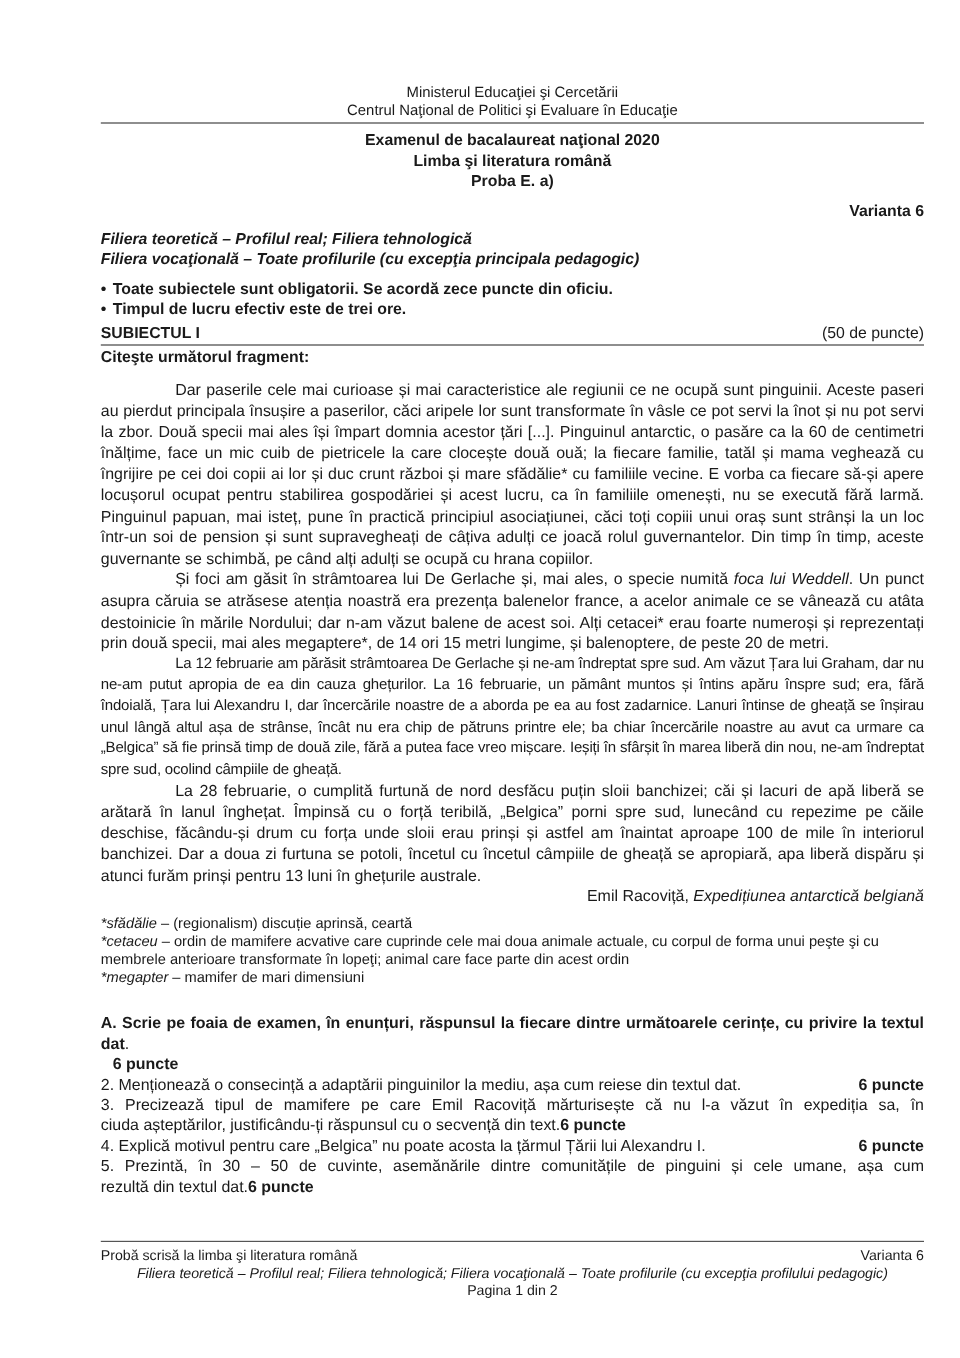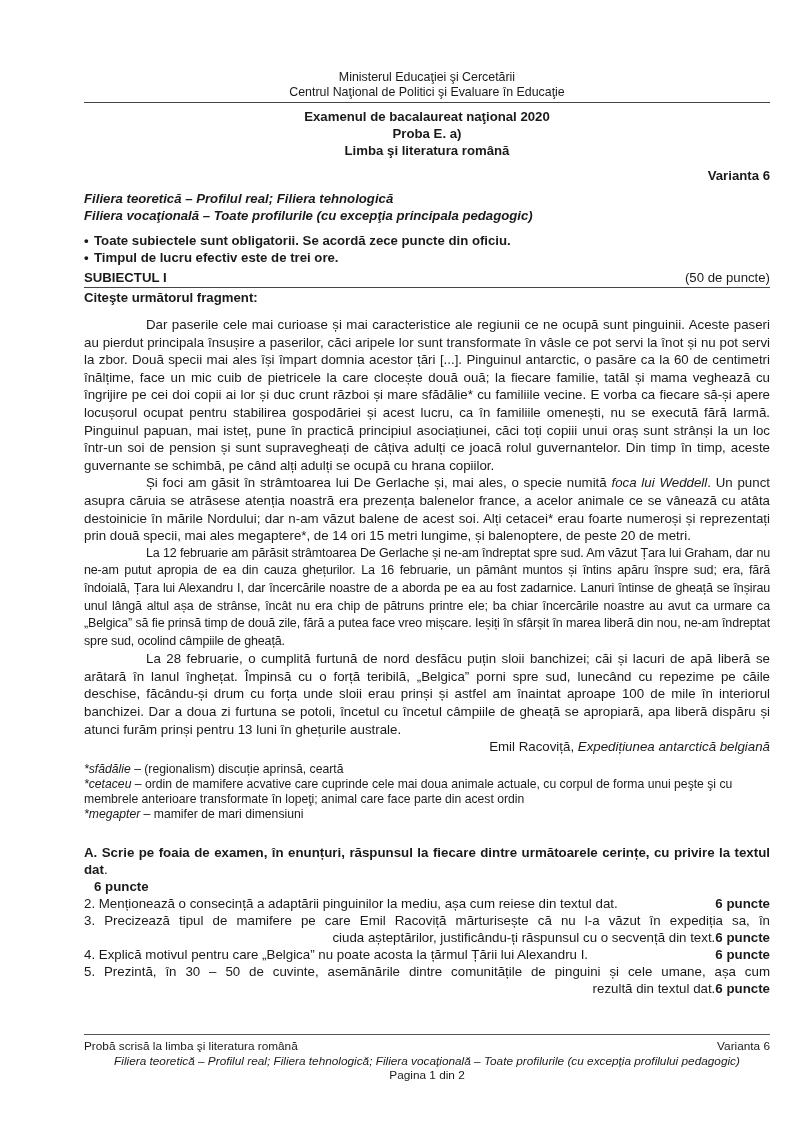--- a/index.html
+++ b/index.html
@@ -25,40 +25,40 @@
   .para.narrow { font-size: 12.5px; letter-spacing: -0.15px; }
   .first-para { margin-top: 10px; }
   .author { text-align: right; font-size: 13.3px; line-height: 17.6px; }
   .author i { font-style: italic; margin-top: 21px; }
   .notes { margin-top: 6px; font-size: 12.2px; line-height: 15px; }
   .notes .note i { font-style: italic; }
   .reqA { margin-top: 22px; font-weight: bold; font-size: 13.3px; line-height: 17px; text-align: justify; }
   .q { display: flex; justify-content: space-between; font-size: 13.3px; line-height: 17px; }
   .q .pts { font-weight: bold; white-space: nowrap; padding-left: 10px; }
   .q-multi { font-size: 13.3px; line-height: 17px; text-align: justify; }
-  .q-last { display: flex; justify-content: flex-end; font-size: 13.3px; line-height: 17px; }
+  .q-last { display: flex; justify-content: flex-start; font-size: 13.3px; line-height: 17px; }
   .q-last .pts { font-weight: bold; }
   .footer { position: absolute; left: 84px; top: 1034px; width: 686px; border-top: 1.6px solid #555; padding-top: 4px; font-size: 11.8px; line-height: 14.5px; }
   .footer .f-row { display: flex; justify-content: space-between; }
   .footer .f-italic { font-style: italic; text-align: center; }
   .footer .f-page { text-align: center; }
 </style>
 </head>
 <body>
 
 <div class="page">
 
   <div class="center hdr-line">Ministerul Educaţiei şi Cercetării</div>
   <div class="center hdr-line">Centrul Naţional de Politici şi Evaluare în Educaţie</div>
   <hr class="rule">
 
   <div class="title-block">
     <div class="center title">Examenul de bacalaureat naţional 2020</div>
+    <div class="center title">Limba şi literatura română</div>
     <div class="center title">Proba E. a)</div>
-    <div class="center title">Limba şi literatura română</div>
   </div>
 
   <div class="varianta">Varianta 6</div>
 
   <div class="filiera">
     <div>Filiera teoretică – Profilul real; Filiera tehnologică</div>
     <div>Filiera vocaţională – Toate profilurile (cu excepţia principala pedagogic)</div>
   </div>
 
   <div class="bullets">

